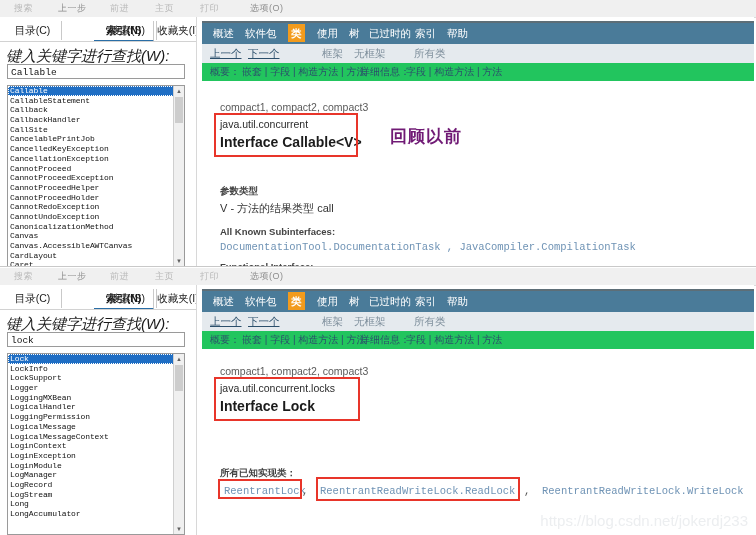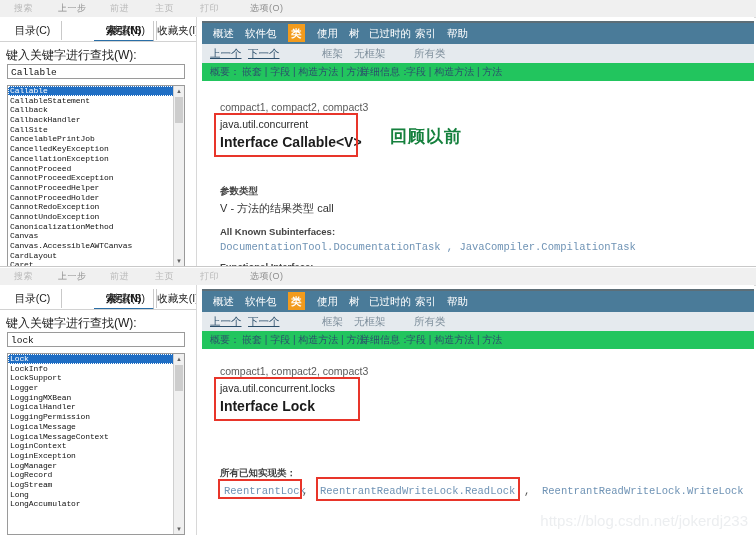--- a/index.html
+++ b/index.html
@@ -29,21 +29,21 @@
   .leftpane{position:absolute;left:0;top:17px;width:196px;height:250px;background:#ffffff;}
   .tabstrip{position:absolute;left:0;top:4px;width:196px;height:21px;}
   .tab{
     position:absolute;top:0;height:19px;line-height:19px;
     padding:0 6px;font-size:10.5px;color:#1b1b1b;white-space:nowrap;
     border-right:1px solid #c9c9c9;text-align:center;
   }
   .tab.active{font-weight:bold;border-bottom:2px solid #2a6ea6;margin-left:44px;}
   .tabstrip .tabline{position:absolute;left:0;top:20px;width:196px;height:1px;background:#d2d2d2;}
 
-  .findlabel{position:absolute;left:6px;top:30px;font-size:12px;color:#1a1a1a;white-space:nowrap;}
+  .findlabel{position:absolute;left:6px;top:30px;font-size:15px;color:#1a1a1a;white-space:nowrap;font-style:italic;}
   .findinput{
     position:absolute;left:7px;top:47px;width:178px;height:15px;
     border:1px solid #9a9a9a;background:#ffffff;
     font-family:"Liberation Mono","DejaVu Sans Mono",monospace;
     font-size:9.5px;color:#111;line-height:15px;padding-left:3px;
     box-sizing:border-box;white-space:nowrap;overflow:hidden;
   }
   .listbox{
     position:absolute;left:7px;top:68px;width:178px;height:182px;
     border:1px solid #9a9a9a;background:#ffffff;box-sizing:border-box;
@@ -90,21 +90,21 @@
   .subitem.plain{color:#7e8f9c;}
 
   .subnav2{position:absolute;left:0;top:46px;width:100%;height:18px;background:#22c55e;}
   .sum{position:absolute;top:2px;font-size:10px;color:#2b4f6b;white-space:nowrap;}
 
   .content{position:absolute;left:0;top:64px;width:100%;height:186px;background:#ffffff;}
   .compact{position:absolute;font-size:10.5px;color:#5a5a5a;white-space:nowrap;}
   .pkgname{position:absolute;font-size:10.5px;color:#2b2b2b;white-space:nowrap;}
   .classtitle{position:absolute;font-size:14px;font-weight:bold;color:#1b1b1b;white-space:nowrap;}
   .redbox{position:absolute;border:2px solid #e8352a;box-sizing:border-box;pointer-events:none;}
-  .redtext{position:absolute;font-size:17px;font-weight:bold;color:#15803d;white-space:nowrap;letter-spacing:1px;}
+  .redtext{position:absolute;font-size:17px;font-weight:bold;color:#701a75;white-space:nowrap;letter-spacing:1px;}
 
   .sechead{position:absolute;font-size:9.5px;font-weight:bold;color:#444;white-space:nowrap;}
   .bodyline{position:absolute;font-size:11px;color:#333;white-space:nowrap;}
   .mono{font-family:"Liberation Mono","DejaVu Sans Mono",monospace;font-size:10.5px;}
   .lnk{color:#6f93b5;}
 
   .watermark{
     position:absolute;right:8px;bottom:6px;
     font-size:15px;color:#eceef0;white-space:nowrap;letter-spacing:0px;
   }
@@ -246,20 +246,21 @@
           <div class="li">LockInfo</div>
           <div class="li">LockSupport</div>
           <div class="li">Logger</div>
           <div class="li">LoggingMXBean</div>
           <div class="li">LogicalHandler</div>
           <div class="li">LoggingPermission</div>
           <div class="li">LogicalMessage</div>
           <div class="li">LogicalMessageContext</div>
           <div class="li">LoginContext</div>
           <div class="li">LoginException</div>
+          <div class="li">LoginModule</div>
           <div class="li">LogManager</div>
           <div class="li">LogRecord</div>
           <div class="li">LogStream</div>
           <div class="li">Long</div>
           <div class="li">LongAccumulator</div>
         </div>
       <div class="scrollbar">
         <div class="sb-up">▲</div>
         <div class="sb-thumb"></div>
         <div class="sb-dn">▼</div>

